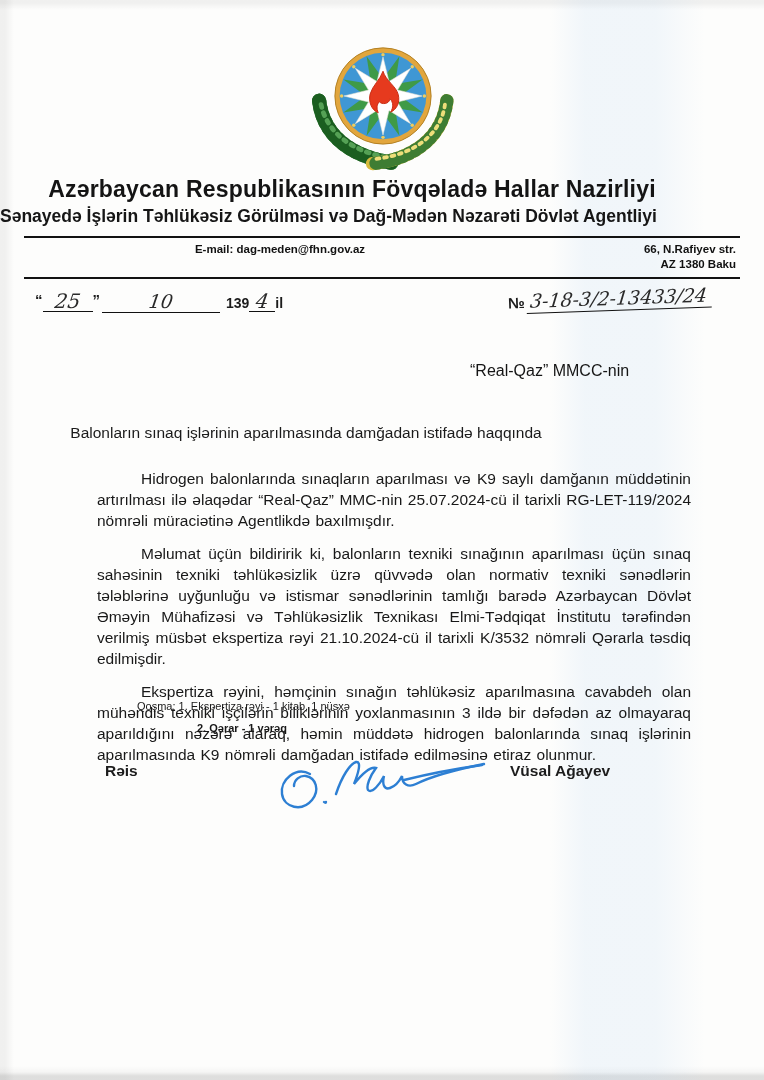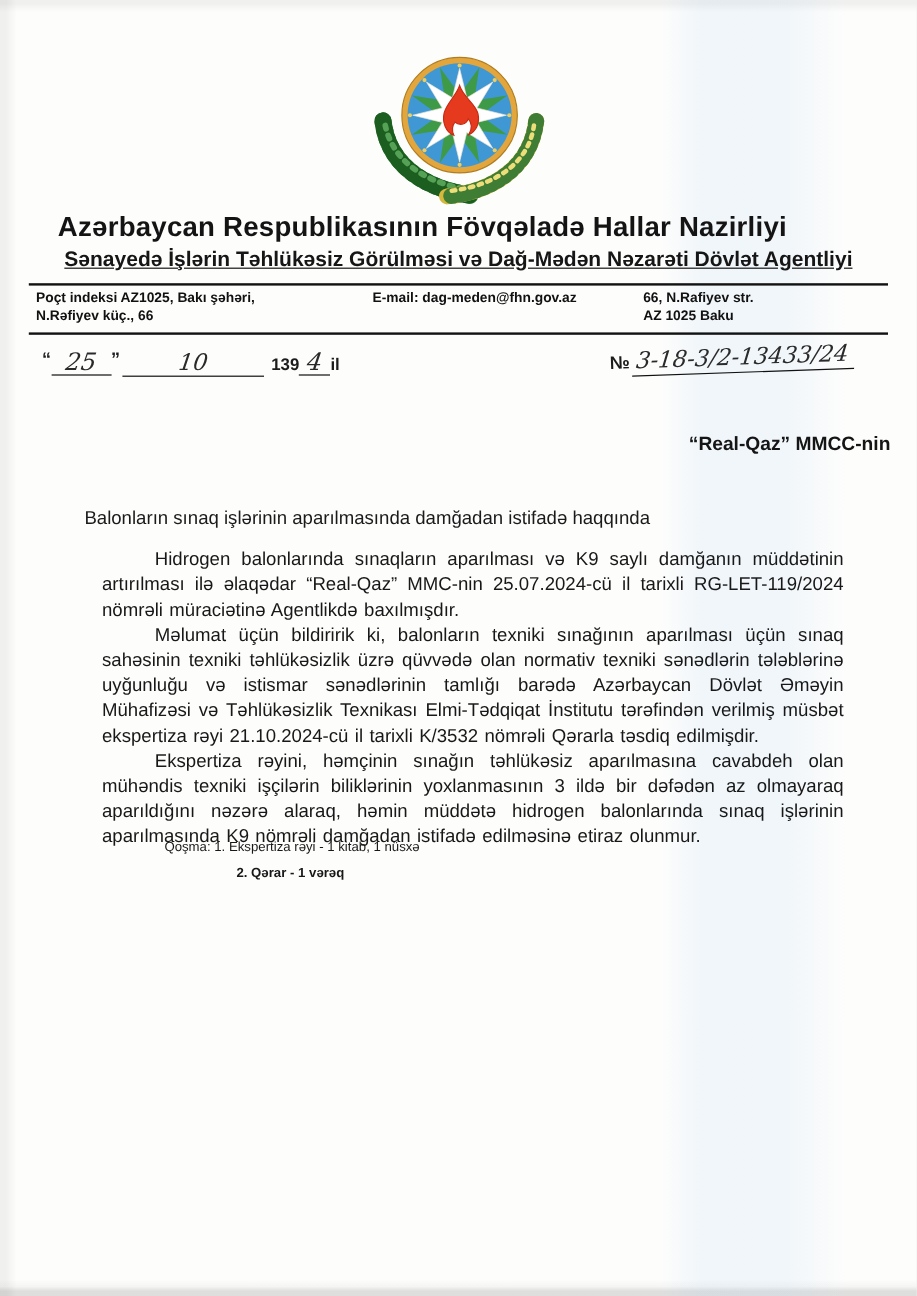--- a/index.html
+++ b/index.html
@@ -9,43 +9,43 @@
     background:
       linear-gradient(90deg, rgba(0,0,0,0.05) 0 5px, rgba(255,255,255,0) 14px),
       linear-gradient(90deg, transparent 550px, rgba(170,205,238,0.15) 585px, rgba(186,214,240,0.18) 655px, transparent 705px),
       linear-gradient(180deg, rgba(0,0,0,0.05) 0 3px, transparent 10px),
       linear-gradient(0deg, rgba(0,0,0,0.12) 0 4px, rgba(0,0,0,0.03) 8px, transparent 14px),
       #fdfdfc;
   }
   .abs{position:absolute;}
   .emblem{left:302px;top:40px;width:162px;height:132px;}
   .ministry{left:0;top:176px;width:704px;text-align:center;font-weight:bold;font-size:23px;letter-spacing:.2px;white-space:nowrap;color:#141414;}
-  .agency{left:0;top:206px;width:764px;text-align:center;font-weight:bold;font-size:17.5px;white-space:nowrap;color:#161616;text-decoration:underline;}
+  .agency{left:0;top:206px;width:764px;text-align:left;font-weight:bold;font-size:17.5px;white-space:nowrap;color:#161616;}
   .rule{left:24px;width:716px;height:0;border-top:2.2px solid #121212;}
   .rule1{top:236px;}
   .rule2{top:277px;}
   .contact{top:242px;left:24px;width:716px;display:flex;font-weight:bold;font-size:11.5px;line-height:15px;color:#111;}
   .contact .c-left{width:225px;text-align:left;padding-left:6px;}
   .contact .c-mid{flex:1;text-align:center;}
-  .contact .c-right{width:200px;padding-right:4px;}
+  .contact .c-right{width:200px;text-align:right;padding-right:4px;}
   .dateline{top:291px;left:35px;width:700px;height:34px;font-size:14px;font-weight:bold;}
   .hand{font-family:"DejaVu Serif",serif;font-style:italic;font-weight:normal;color:#2a2a2a;display:inline-block;transform:skewX(-8deg);}
   .u-slot{display:inline-block;border-bottom:1.6px solid #111;text-align:center;vertical-align:baseline;line-height:20px;}
   .slot-day{width:50px;font-size:20px;}
   .slot-month{width:118px;font-size:19px;margin-left:2px;}
   .slot-year{width:26px;font-size:20px;}
   .quote{font-size:15px;vertical-align:top;}
   .yr{margin-left:6px;}
   .refnum{position:absolute;right:22px;top:-4px;transform:rotate(-2deg);}
   .refnum .no-sign{font-size:15px;font-weight:bold;font-style:normal;display:inline-block;margin-right:3px;}
   .refnum .val{font-size:19px;border-bottom:1.6px solid #111;padding:0 6px 1px 2px;}
-  .addressee{top:360px;left:470px;width:272px;text-align:right;font-weight:bold;font-size:16px;line-height:21px;color:#151515;}
+  .addressee{top:360px;left:470px;width:272px;text-align:left;font-weight:normal;font-size:16px;line-height:21px;color:#151515;}
   .subject{top:424px;left:0;width:612px;text-align:center;font-size:15.5px;color:#1b1b1b;}
   .body-text{top:456px;left:85px;width:618px;font-size:15.5px;line-height:21px;text-align:justify;color:#181818;}
-  .body-text p{margin:0;text-indent:44px;word-spacing:1px;}
+  .body-text p{margin:12px;text-indent:44px;word-spacing:1px;}
   .attachments{top:695px;left:137px;font-size:11px;line-height:22px;color:#181818;}
   .attachments .att2{padding-left:60px;font-weight:bold;}
   .sign-row{top:752px;left:0;width:764px;height:70px;}
   .sign-title{position:absolute;left:105px;top:10px;font-weight:bold;font-size:15.5px;}
   .sign-name{position:absolute;left:510px;top:10px;font-weight:bold;font-size:15.5px;}
   .scribble{position:absolute;left:258px;top:-16px;width:250px;height:90px;}
 </style>
 </head>
 <body>
 
@@ -81,30 +81,26 @@
 
     <path fill="#e63a1e" stroke="#c52a12" stroke-width="1" d="M85,31 C82,40 74,46 71.5,55 C69.5,63 73,72 80,74.5 C78,70 78.5,66 81,63 C84,66 91,66 92.5,60 C96,64 96,69 93,74 C99.5,71 103,64 101,55.5 C99,47 88,41 85,31 Z"></path>
   </svg>
 
   <div class="abs ministry">Azərbaycan Respublikasının Fövqəladə Hallar Nazirliyi</div>
   <div class="abs agency">Sənayedə İşlərin Təhlükəsiz Görülməsi və Dağ-Mədən Nəzarəti Dövlət Agentliyi</div>
 
   <div class="abs rule rule1"></div>
 
   <div class="abs contact">
-    <div class="c-left">
-      <div>Poçt indeksi AZ1025, Bakı şəhəri,</div>
-      <div>N.Rəfiyev küç., 66</div>
-    </div>
     <div class="c-mid">
       <div>E-mail: dag-meden@fhn.gov.az</div>
     </div>
     <div class="c-right">
       <div>66, N.Rafiyev str.</div>
-      <div>AZ 1025 Baku</div>
+      <div>AZ 1380 Baku</div>
     </div>
   </div>
 
   <div class="abs rule rule2"></div>
 
   <div class="abs dateline">
     <span class="quote">“</span><span class="u-slot slot-day"><span class="hand">25</span></span><span class="quote">”</span><span class="u-slot slot-month"><span class="hand">10</span></span><span class="yr">139</span><span class="u-slot slot-year"><span class="hand">4</span></span><span>il</span>
     <span class="refnum"><span class="no-sign">№</span><span class="hand val">3-18-3/2-13433/24</span></span>
   </div>
 
@@ -118,14 +114,26 @@
     <p>Hidrogen balonlarında sınaqların aparılması və K9 saylı damğanın müddətinin artırılması ilə əlaqədar “Real-Qaz” MMC-nin 25.07.2024-cü il tarixli RG-LET-119/2024 nömrəli müraciətinə Agentlikdə baxılmışdır.</p>
     <p>Məlumat üçün bildiririk ki, balonların texniki sınağının aparılması üçün sınaq sahəsinin texniki təhlükəsizlik üzrə qüvvədə olan normativ texniki sənədlərin tələblərinə uyğunluğu və istismar sənədlərinin tamlığı barədə Azərbaycan Dövlət Əməyin Mühafizəsi və Təhlükəsizlik Texnikası Elmi-Tədqiqat İnstitutu  tərəfindən verilmiş müsbət ekspertiza rəyi 21.10.2024-cü il tarixli K/3532 nömrəli Qərarla təsdiq edilmişdir.</p>
     <p>Ekspertiza rəyini, həmçinin sınağın təhlükəsiz aparılmasına cavabdeh olan mühəndis texniki işçilərin biliklərinin yoxlanmasının 3 ildə bir dəfədən az olmayaraq aparıldığını nəzərə alaraq, həmin müddətə hidrogen balonlarında sınaq işlərinin aparılmasında K9 nömrəli damğadan istifadə edilməsinə etiraz olunmur.</p>
   </div>
 
   <div class="abs attachments">
     <div class="att1">Qoşma: 1. Ekspertiza rəyi - 1 kitab, 1 nüsxə</div>
     <div class="att2">2. Qərar - 1 vərəq</div>
   </div>
 
+  <div class="abs sign-row">
+    <span class="sign-title">Rəis</span>
+    <svg class="scribble" viewBox="0 0 250 90" aria-hidden="true">
+      <g fill="none" stroke="#2d7fd3" stroke-width="2.4" stroke-linecap="round">
+        <path d="M52,38 C38,30 22,44 24,58 C26,72 44,76 54,64 C62,54 58,42 48,40 C42,39 36,44 36,50"></path>
+        <path d="M66,66 c1,1 2,1 2,0"></path>
+        <path d="M78,58 C84,40 92,28 98,26 C104,25 100,38 96,48 C104,38 112,30 118,32 C112,40 108,50 110,54 C114,58 122,48 126,40 C124,48 126,54 132,52 C138,50 142,44 144,40 C144,48 150,52 158,48 C170,42 196,34 226,28"></path>
+        <path d="M146,44 C170,38 196,33 224,29"></path>
+      </g>
+    </svg>
+    <span class="sign-name">Vüsal Ağayev</span>
+  </div>
 
 </div>
 
 </body></html>

